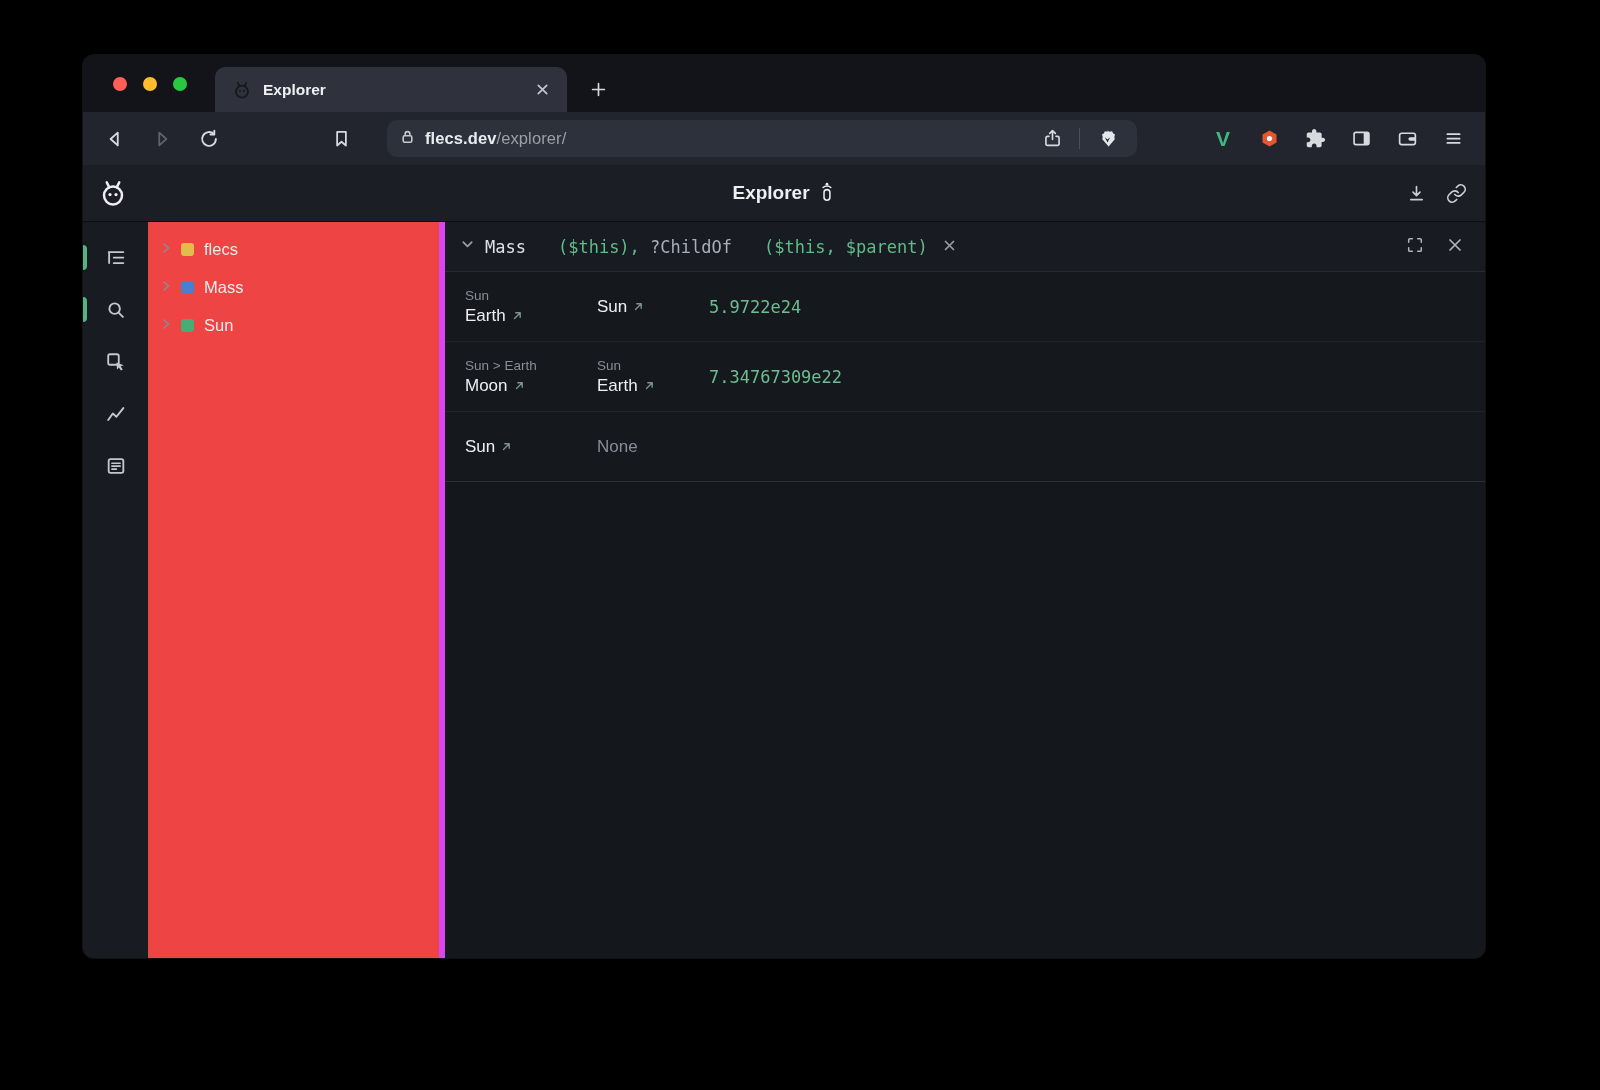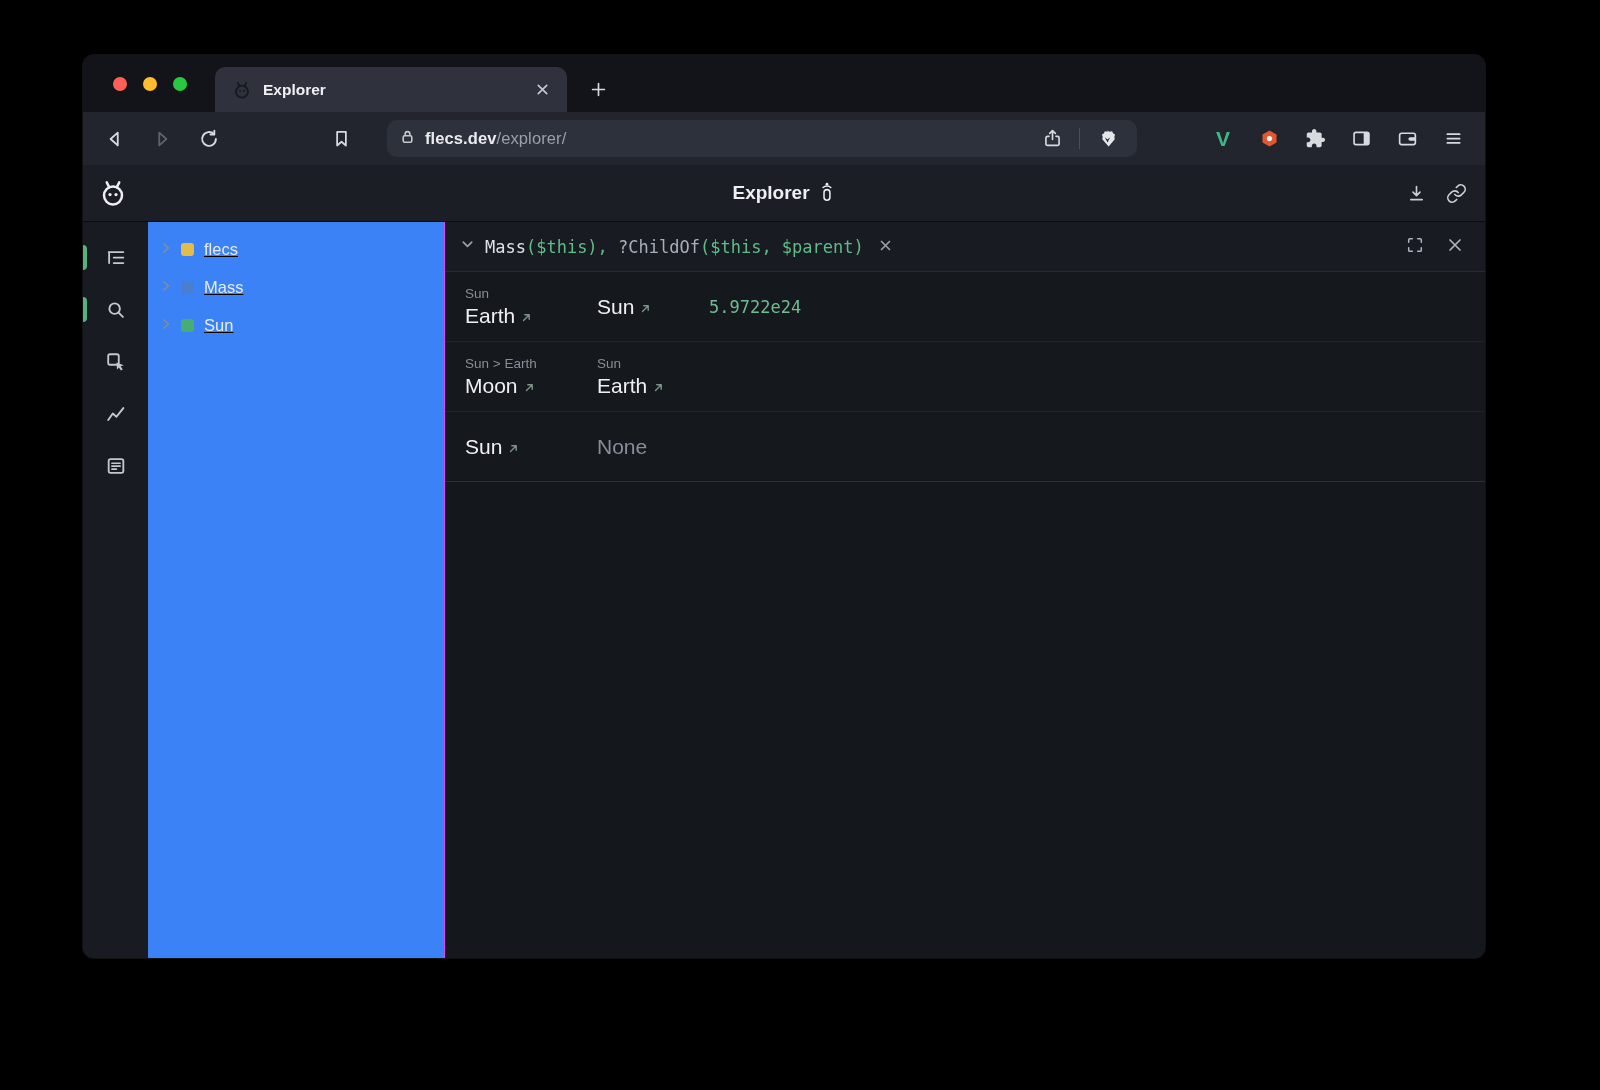--- a/index.html
+++ b/index.html
@@ -61,41 +61,41 @@
   .pagetitle-text { color: #edeff2; font-size: 19px; font-weight: 600; }
   .headright { position: absolute; right: 12px; display: flex; align-items: center; gap: 6px; }
 
   
   .pagebody { flex: 1; display: flex; min-height: 0; background: #15181d; }
 
   .iconbar { width: 65px; flex-shrink: 0; background: #181b21; padding-top: 18px; display: flex; flex-direction: column; gap: 17px; }
   .ibtn { height: 35px; position: relative; display: grid; place-items: center; color: #c3c8cf; background: none; border: 0; padding: 0; cursor: pointer; }
   .ibtn .active-bar { position: absolute; left: 0; top: 5px; width: 4px; height: 25px; border-radius: 0 4px 4px 0; display: block; }
 
-  .treepanel { width: 297px; flex-shrink: 0; background: #3b82f6; padding-top: 8px; border-right: 1px solid #d946ef; text-decoration: underline; }
+  .treepanel { width: 297px; flex-shrink: 0; background: #ef4444; padding-top: 8px; border-right: 6px solid #d946ef; }
   .titem { height: 38px; display: flex; align-items: center; padding-left: 12px; gap: 9px; cursor: pointer; }
   .sq { width: 13px; height: 13px; border-radius: 3px; display: block; }
   .tlabel { color: #e9ebee; font-size: 16.5px; margin-left: 1px; }
 
   .mainpanel { flex: 1; display: flex; flex-direction: column; background: #15181d; min-width: 0; }
   .queryrow { height: 50px; display: flex; align-items: center; padding: 0 22px 0 15px; gap: 10px; border-bottom: 1px solid #272b32; background: #181b22; flex-shrink: 0; }
   .query-code { font-family: "DejaVu Sans Mono", monospace; font-size: 17px; white-space: pre; }
   .qc-term { color: #dfe3e9; }
-  .qc-green { color: #5ebd87; }
+  .qc-green { color: #5ebd87; margin-left: 32px; }
   .qc-dim { color: #a9afb7; }
   .qclear { margin-left: 5px; }
   .qspacer { flex: 1; }
 
   .theader, .trow { display: grid; grid-template-columns: 132px 112px 1fr; align-items: center; padding-left: 20px; }
   .theader { height: 55px; border-bottom: 1px solid #2b2f37; color: #9aa1ab; font-size: 17px; flex-shrink: 0; }
   .trow { height: 70px; border-bottom: 1px solid #1f232a; }
   .trow.last { border-bottom: 1px solid #2b2f37; }
   .cell { display: flex; flex-direction: column; justify-content: center; gap: 3px; min-width: 0; }
   .cpath { color: #878e98; font-size: 13.5px; }
-  .cname { display: flex; align-items: center; gap: 6px; color: #eef0f3; font-size: 21px; font-weight: 500; cursor: pointer; }
+  .cname { display: flex; align-items: center; gap: 6px; color: #eef0f3; font-size: 17px; font-weight: 500; cursor: pointer; }
   .cname.muted { color: #878e98; font-weight: 400; cursor: default; }
   .mass { font-family: "DejaVu Sans Mono", monospace; font-size: 17px; color: #6dbd90; }
   .tfiller { flex: 1; background: #14171c; }
 </style>
 </head>
 <body>
 
 <div class="window">
 
   <div class="tabstrip">
@@ -353,20 +353,21 @@
         </div>
         <div class="cell">
           <span class="cpath">Sun</span>
           <span class="cname">
               <span>Earth</span>
               <span><svg width="11" height="11" viewBox="0 0 11 11">
                   <path d="M2.5 8.5l5.5-5.5M3.8 2.8h4.4v4.4" fill="none" stroke="#7e948a" stroke-width="1.4" stroke-linecap="round" stroke-linejoin="round"></path>
                 </svg></span>
             </span>
         </div>
+        <span class="mass">7.34767309e22</span>
       </div>
 
       <div class="trow last">
         <div class="cell">
           <span class="cname">
               <span>Sun</span>
               <span><svg width="11" height="11" viewBox="0 0 11 11">
                   <path d="M2.5 8.5l5.5-5.5M3.8 2.8h4.4v4.4" fill="none" stroke="#7e948a" stroke-width="1.4" stroke-linecap="round" stroke-linejoin="round"></path>
                 </svg></span>
             </span>

